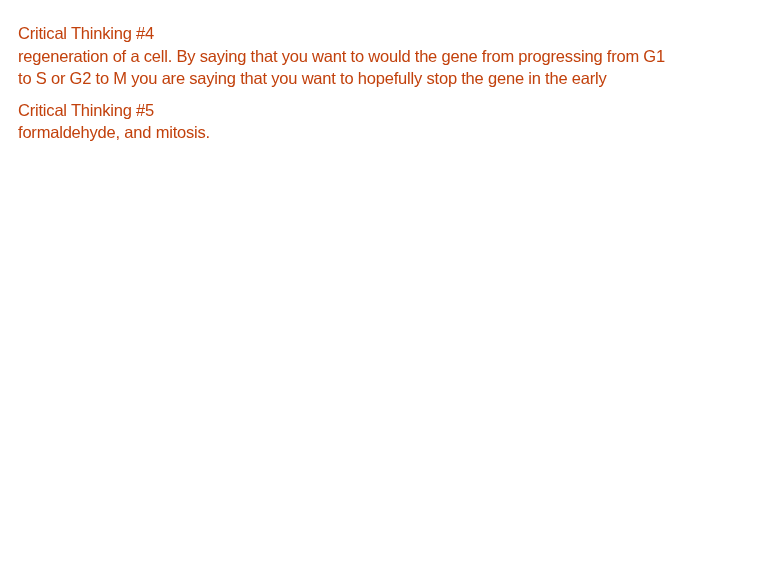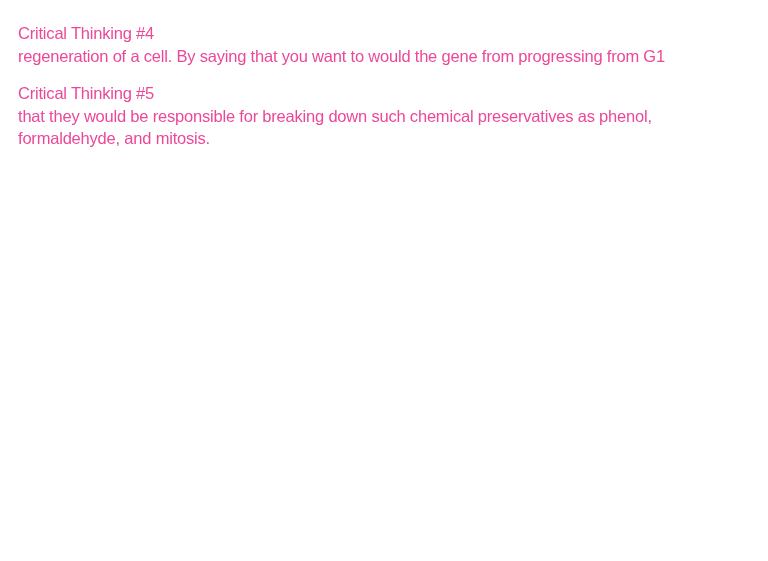--- a/index.html
+++ b/index.html
@@ -11,41 +11,41 @@
     height: 561px;
     background: #ffffff;
     overflow: hidden;
     font-family: "Liberation Sans", sans-serif;
   }
   .page {
     box-sizing: border-box;
     width: 768px;
     height: 561px;
     padding: 22px 18px 0 18px;
-    color: #ec4899;
+    color: #c2410c;
     font-size: 16.5px;
     line-height: 22.6px;
     letter-spacing: -0.2px;
   }
   .section + .section {
-    margin-top: 15px;
+    margin-top: 9px;
   }
   .line {
     white-space: nowrap;
   }
 </style>
 </head>
 <body>
 
 <div class="page">
 
   <div class="section">
     <div class="line">Critical Thinking #4</div>
     <div class="line">regeneration of a cell. By saying that you want to would the gene from progressing from G1</div>
+    <div class="line">to S or G2 to M you are saying that you want to hopefully stop the gene in the early</div>
   </div>
 
   <div class="section">
     <div class="line">Critical Thinking #5</div>
-    <div class="line">that they would be responsible for breaking down such chemical preservatives as phenol,</div>
     <div class="line">formaldehyde, and mitosis.</div>
   </div>
 
 </div>
 
 </body></html>

